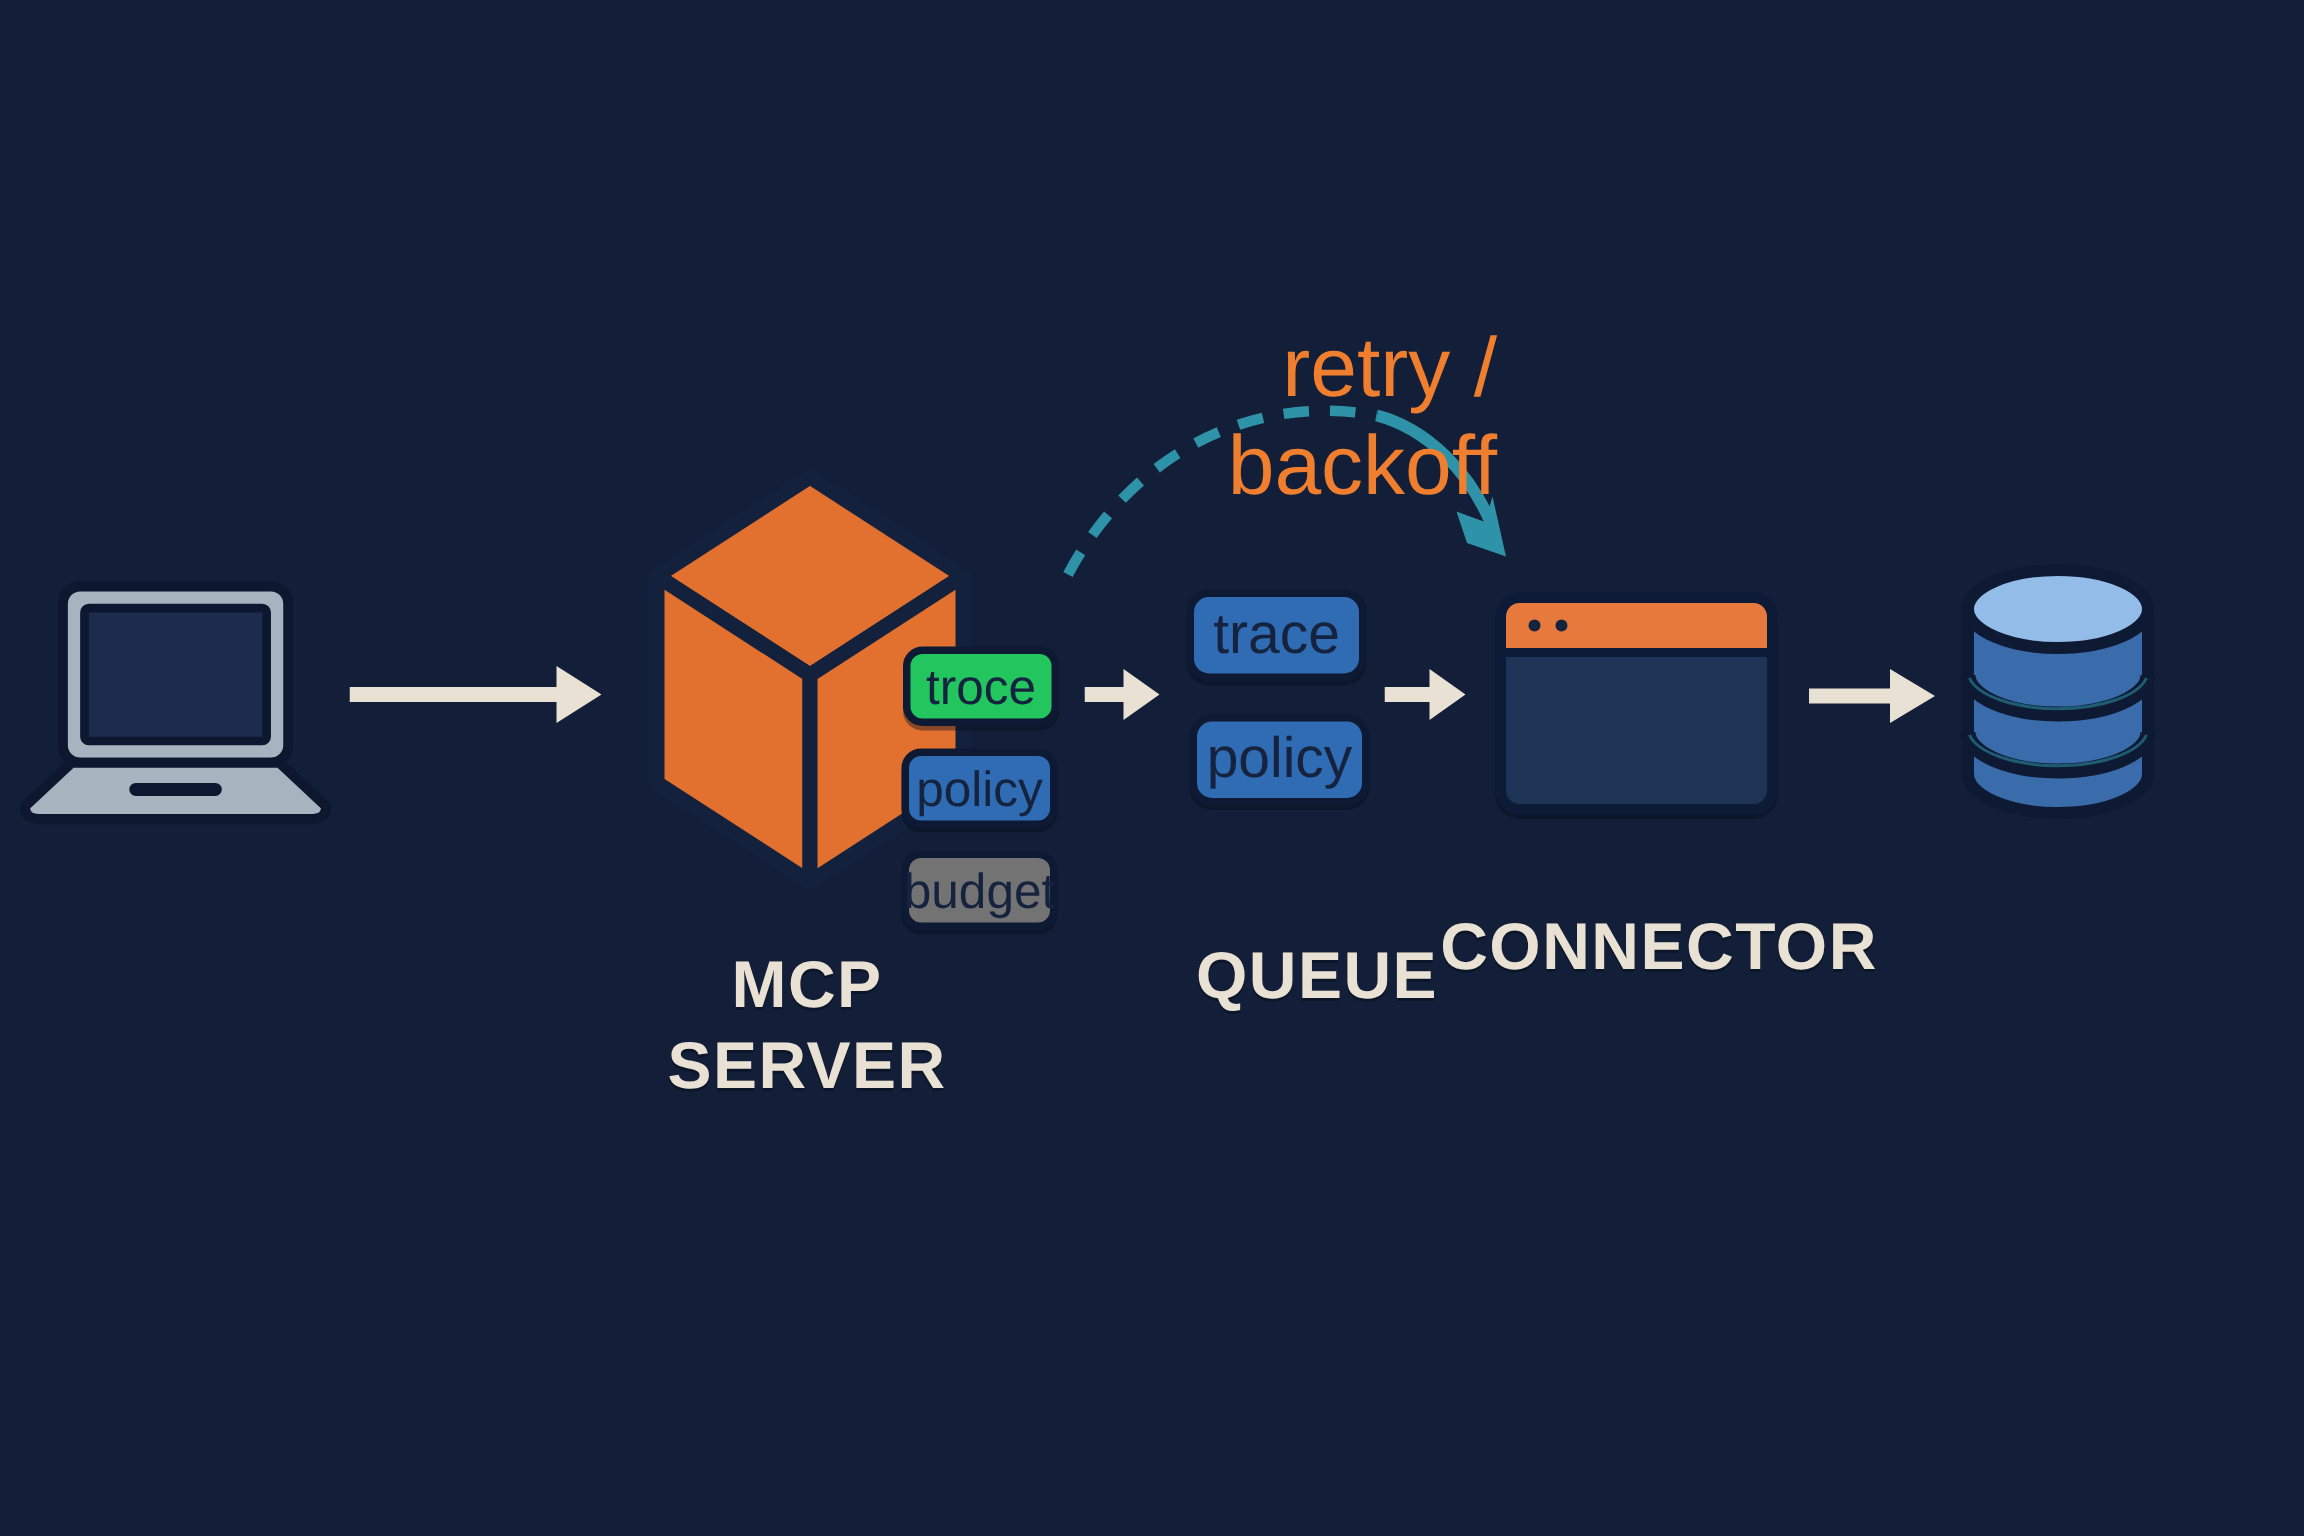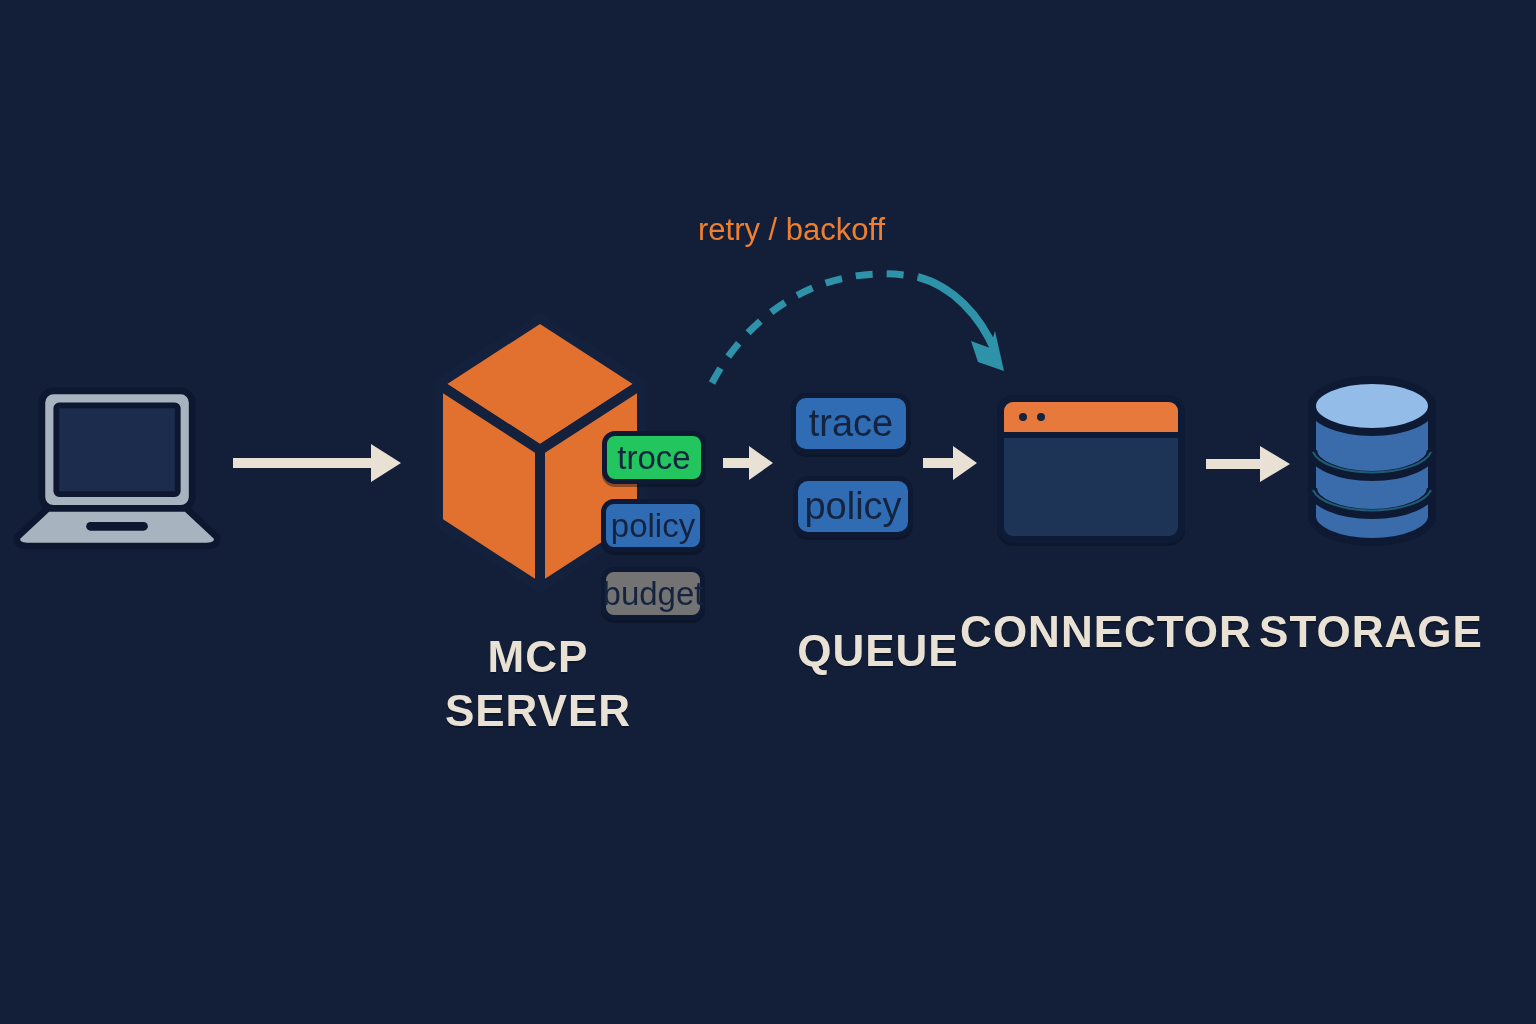--- a/index.html
+++ b/index.html
@@ -23,23 +23,23 @@
     letter-spacing:1px;
     text-align:center;
     line-height:1.22;
     text-shadow:0 2px 0 rgba(5,12,25,.45);
   }
   
   .retry-label{
     position:absolute;
     left:698px;top:212px;width:300px;
     color:#ef7f2e;
-    font-size:31px;
+    font-size:56px;
     font-weight:normal;
-    text-align:left;
+    text-align:right;
   }
   
   .tag{
     position:absolute;
     box-sizing:border-box;
     border:5px solid #0e1a33;
     display:flex;align-items:center;justify-content:center;
     color:#15233f;
     box-shadow:0 3px 0 rgba(5,12,25,.4);
   }
@@ -134,15 +134,14 @@
     <path d="M22,148 C62,72 140,26 228,42" fill="none" stroke="#2e93a8" stroke-width="7" stroke-dasharray="17 14" stroke-linecap="butt"></path>
     <path d="M228,42 C262,51 290,80 305,116" fill="none" stroke="#2e93a8" stroke-width="8"></path>
     <polygon fill="#2e93a8" points="314,136 288,127 281,106 300,113 305,96"></polygon>
   </svg>
 
   <div class="retry-label">retry / backoff</div>
 
   <div class="node-label" style="left:418px;top:630px;width:240px;">MCP SERVER</div>
   <div class="node-label" style="left:778px;top:605px;width:200px;margin-top:19px;">QUEUE</div>
   <div class="node-label" style="left:946px;top:605px;width:320px;">CONNECTOR</div>
-  <div class="node-label" style="left:1251px;top:605px;width:240px;">STORAGE</div>
 
 </div>
 
 </body></html>

